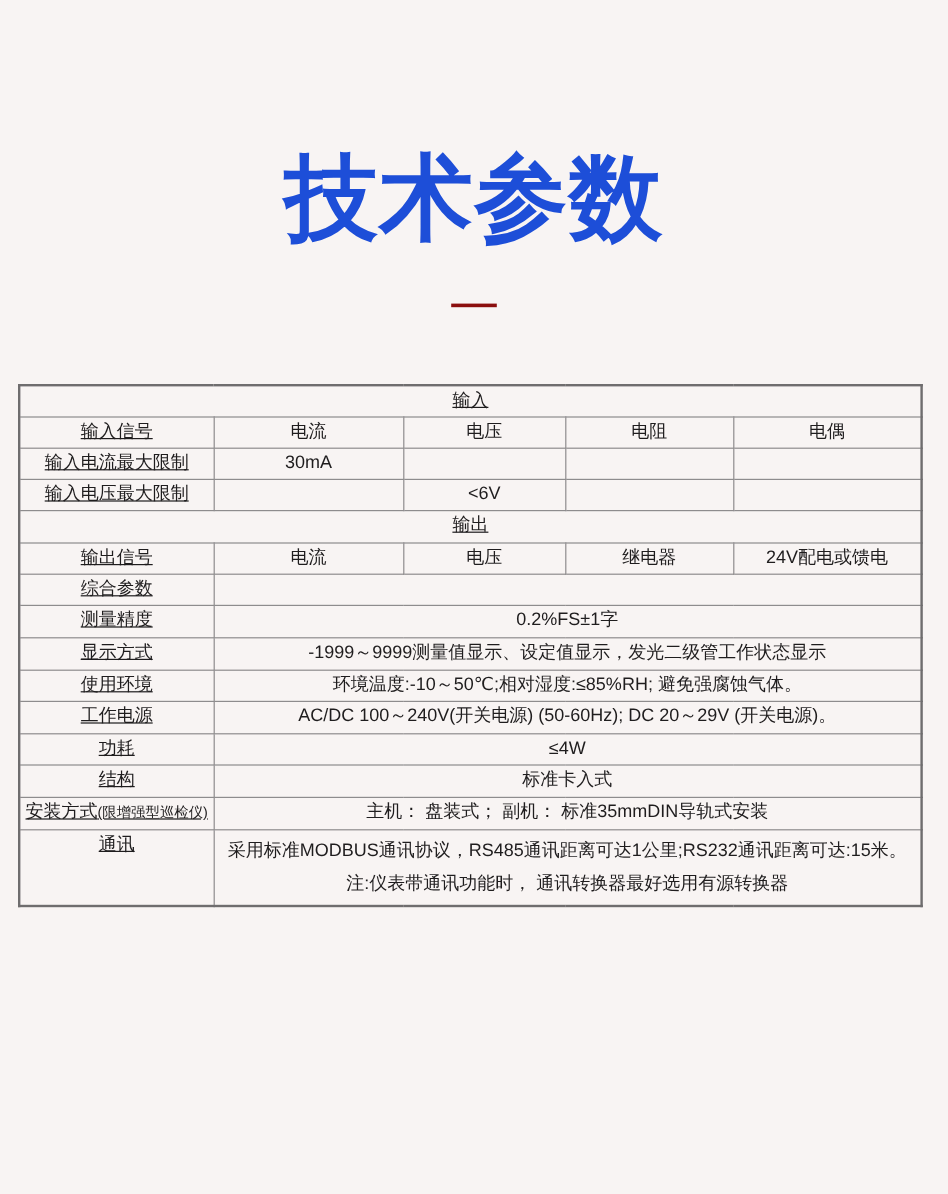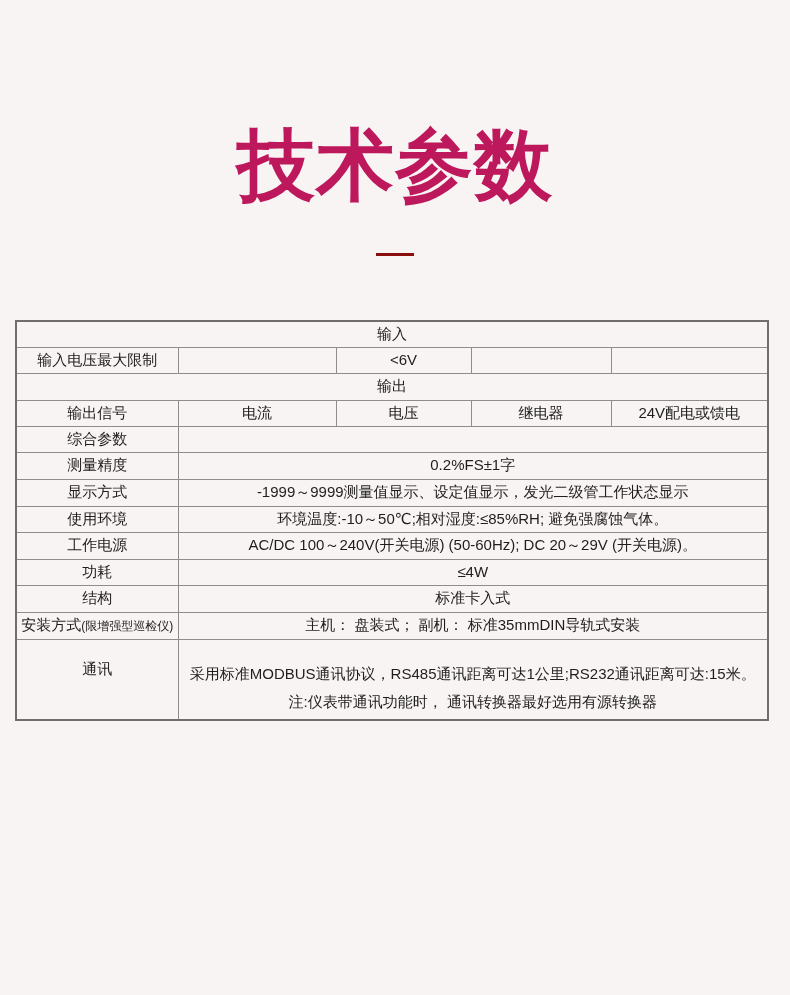--- a/index.html
+++ b/index.html
@@ -9,21 +9,21 @@
     font-family:"Liberation Sans","DejaVu Sans",sans-serif;
     color:#1f1d1e;
     overflow:hidden;
   }
   .page-title {
     margin:126px 0 0 0;
     text-align:center;
     font-size:78px;
     line-height:1;
     font-weight:bold;
-    color:#be185d;
+    color:#1d4ed8;
     letter-spacing:1px;
   }
   .title-dash {
     width:38px; height:3px;
     margin:49px auto 0 auto;
     background:#8b0e0e;
   }
   table.spec {
     border-collapse:collapse;
     table-layout:fixed;
@@ -38,35 +38,36 @@
     line-height:1.25;
     padding:3px 4px;
     text-align:center;
     vertical-align:middle;
     overflow:hidden;
   }
   td.lab {
     text-align:left;
     padding-left:8px;
     white-space:nowrap;
+    text-decoration:underline;
   }
   td.valL {
     text-align:left;
     padding-left:9px;
     margin-left:48px;
   }
   tr.tall td {
     vertical-align:top;
     padding-top:5px;
     line-height:29px;
     white-space:pre-line;
   }
   tr.comm td {
     vertical-align:top;
-    padding-top:20px;
+    padding-top:3px;
   }
   tr.comm td.valL {
     line-height:28px;
     white-space:pre-line;
     text-align:center;
   }
   .lab-small { font-size:12px; }
 </style>
 </head>
 <body>
@@ -78,20 +79,34 @@
   <colgroup>
     <col style="width:162px">
     <col style="width:158px">
     <col style="width:135px">
     <col style="width:140px">
     <col style="width:157px">
   </colgroup>
   <tbody id="spec-body">
       <tr style="height: 25px;">
         <td class="lab" colspan="5">输入</td>
+      </tr>
+      <tr style="height: 26px;">
+        <td class="lab">输入信号</td>
+        <td>电流</td>
+        <td>电压</td>
+        <td>电阻</td>
+        <td>电偶</td>
+      </tr>
+      <tr style="height: 26px;">
+        <td class="lab">输入电流最大限制</td>
+        <td>30mA</td>
+        <td></td>
+        <td></td>
+        <td></td>
       </tr>
       <tr style="height: 26px;">
         <td class="lab">输入电压最大限制</td>
         <td></td>
         <td>&lt;6V</td>
         <td></td>
         <td></td>
       </tr>
       <tr style="height: 27px; margin-top: 40px;">
         <td class="lab" colspan="5">输出</td>

